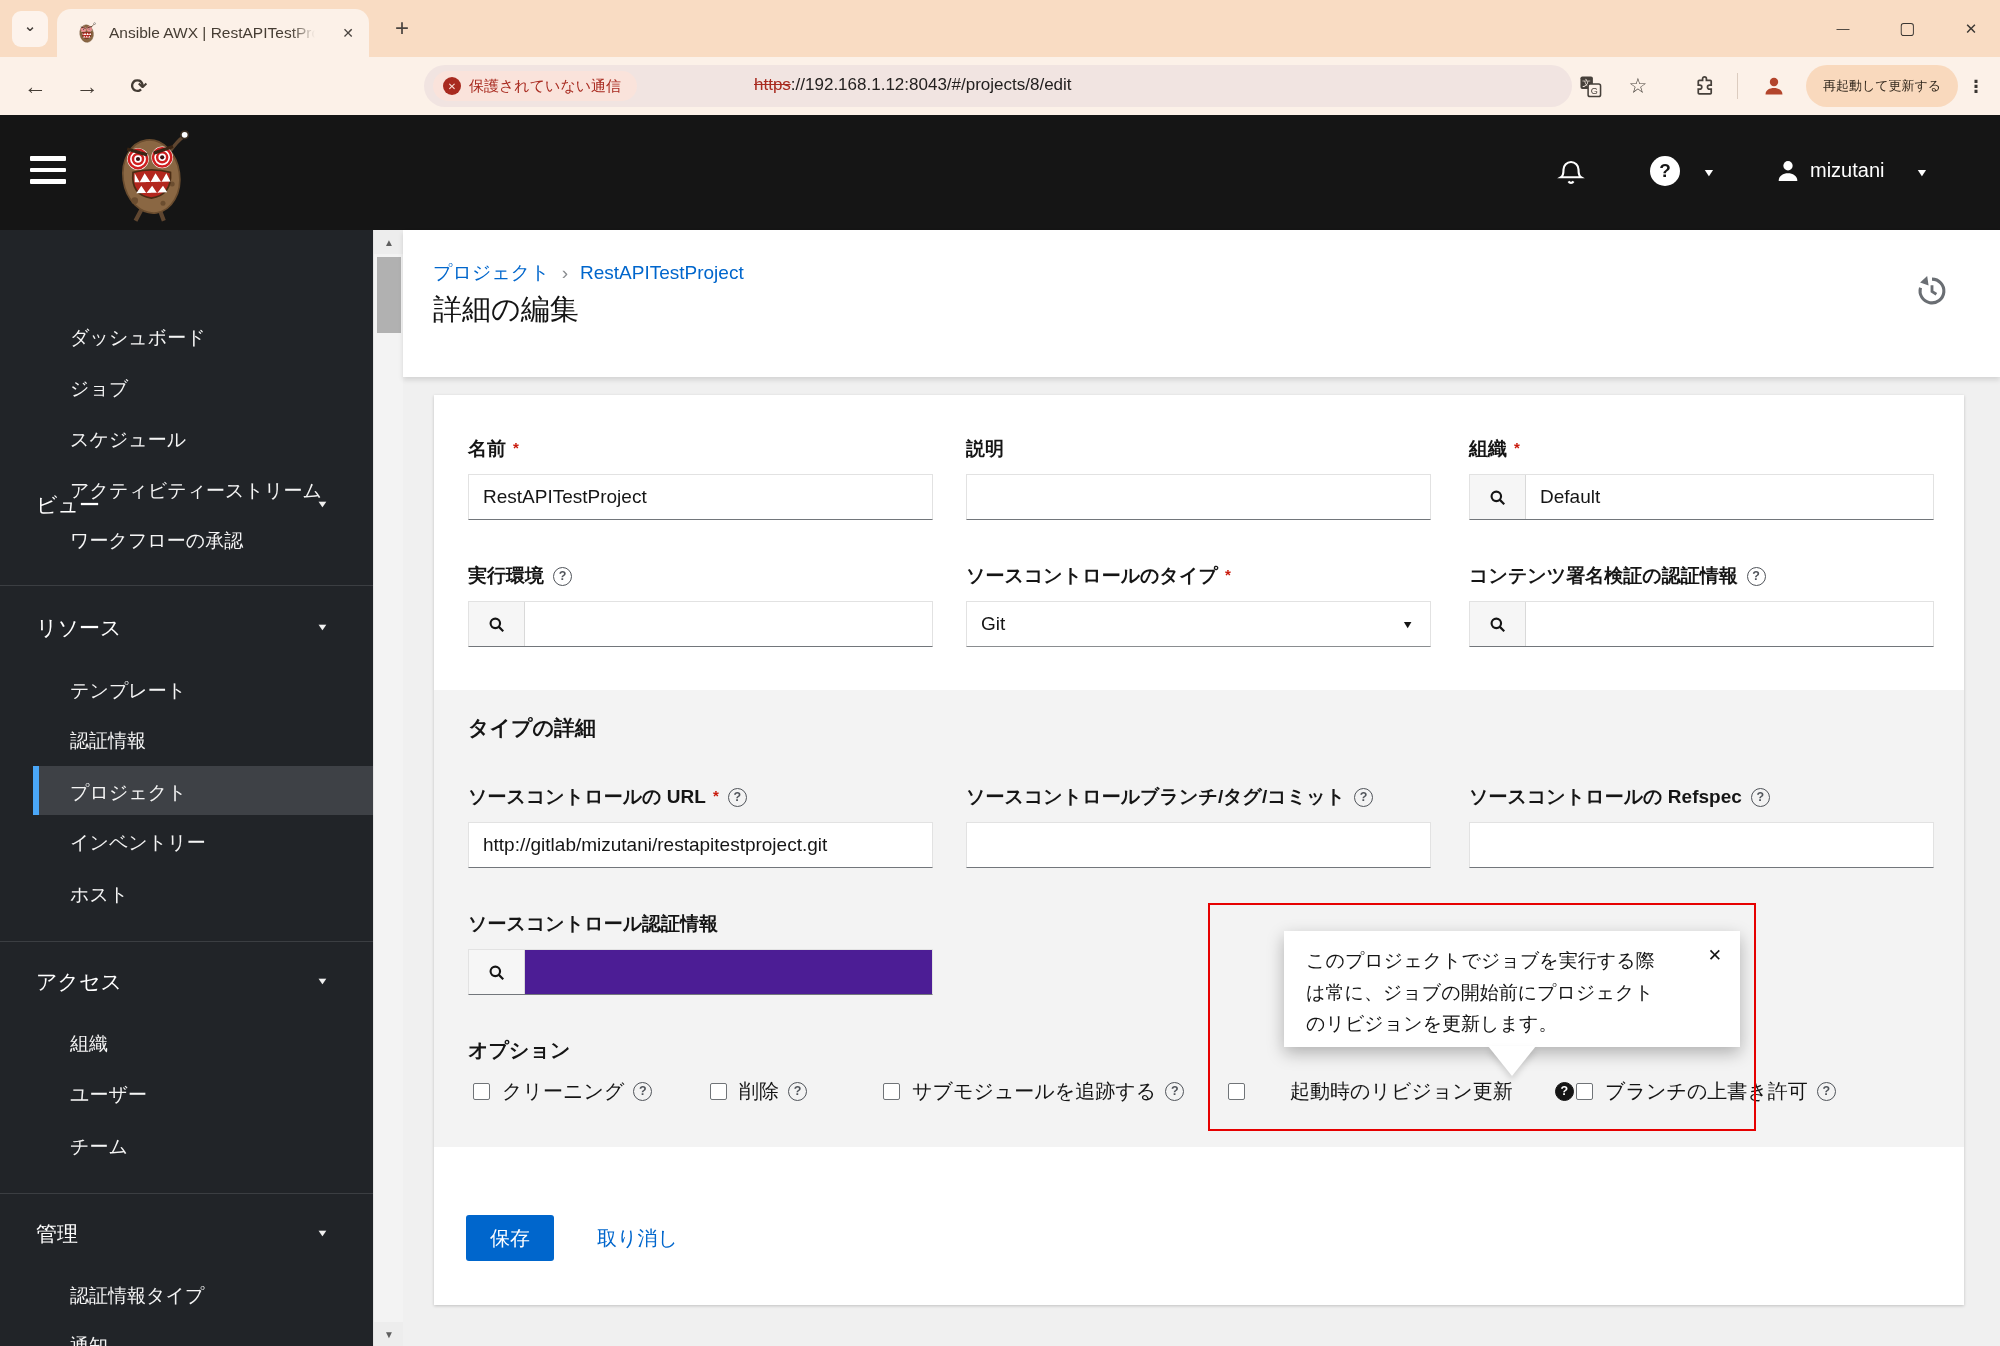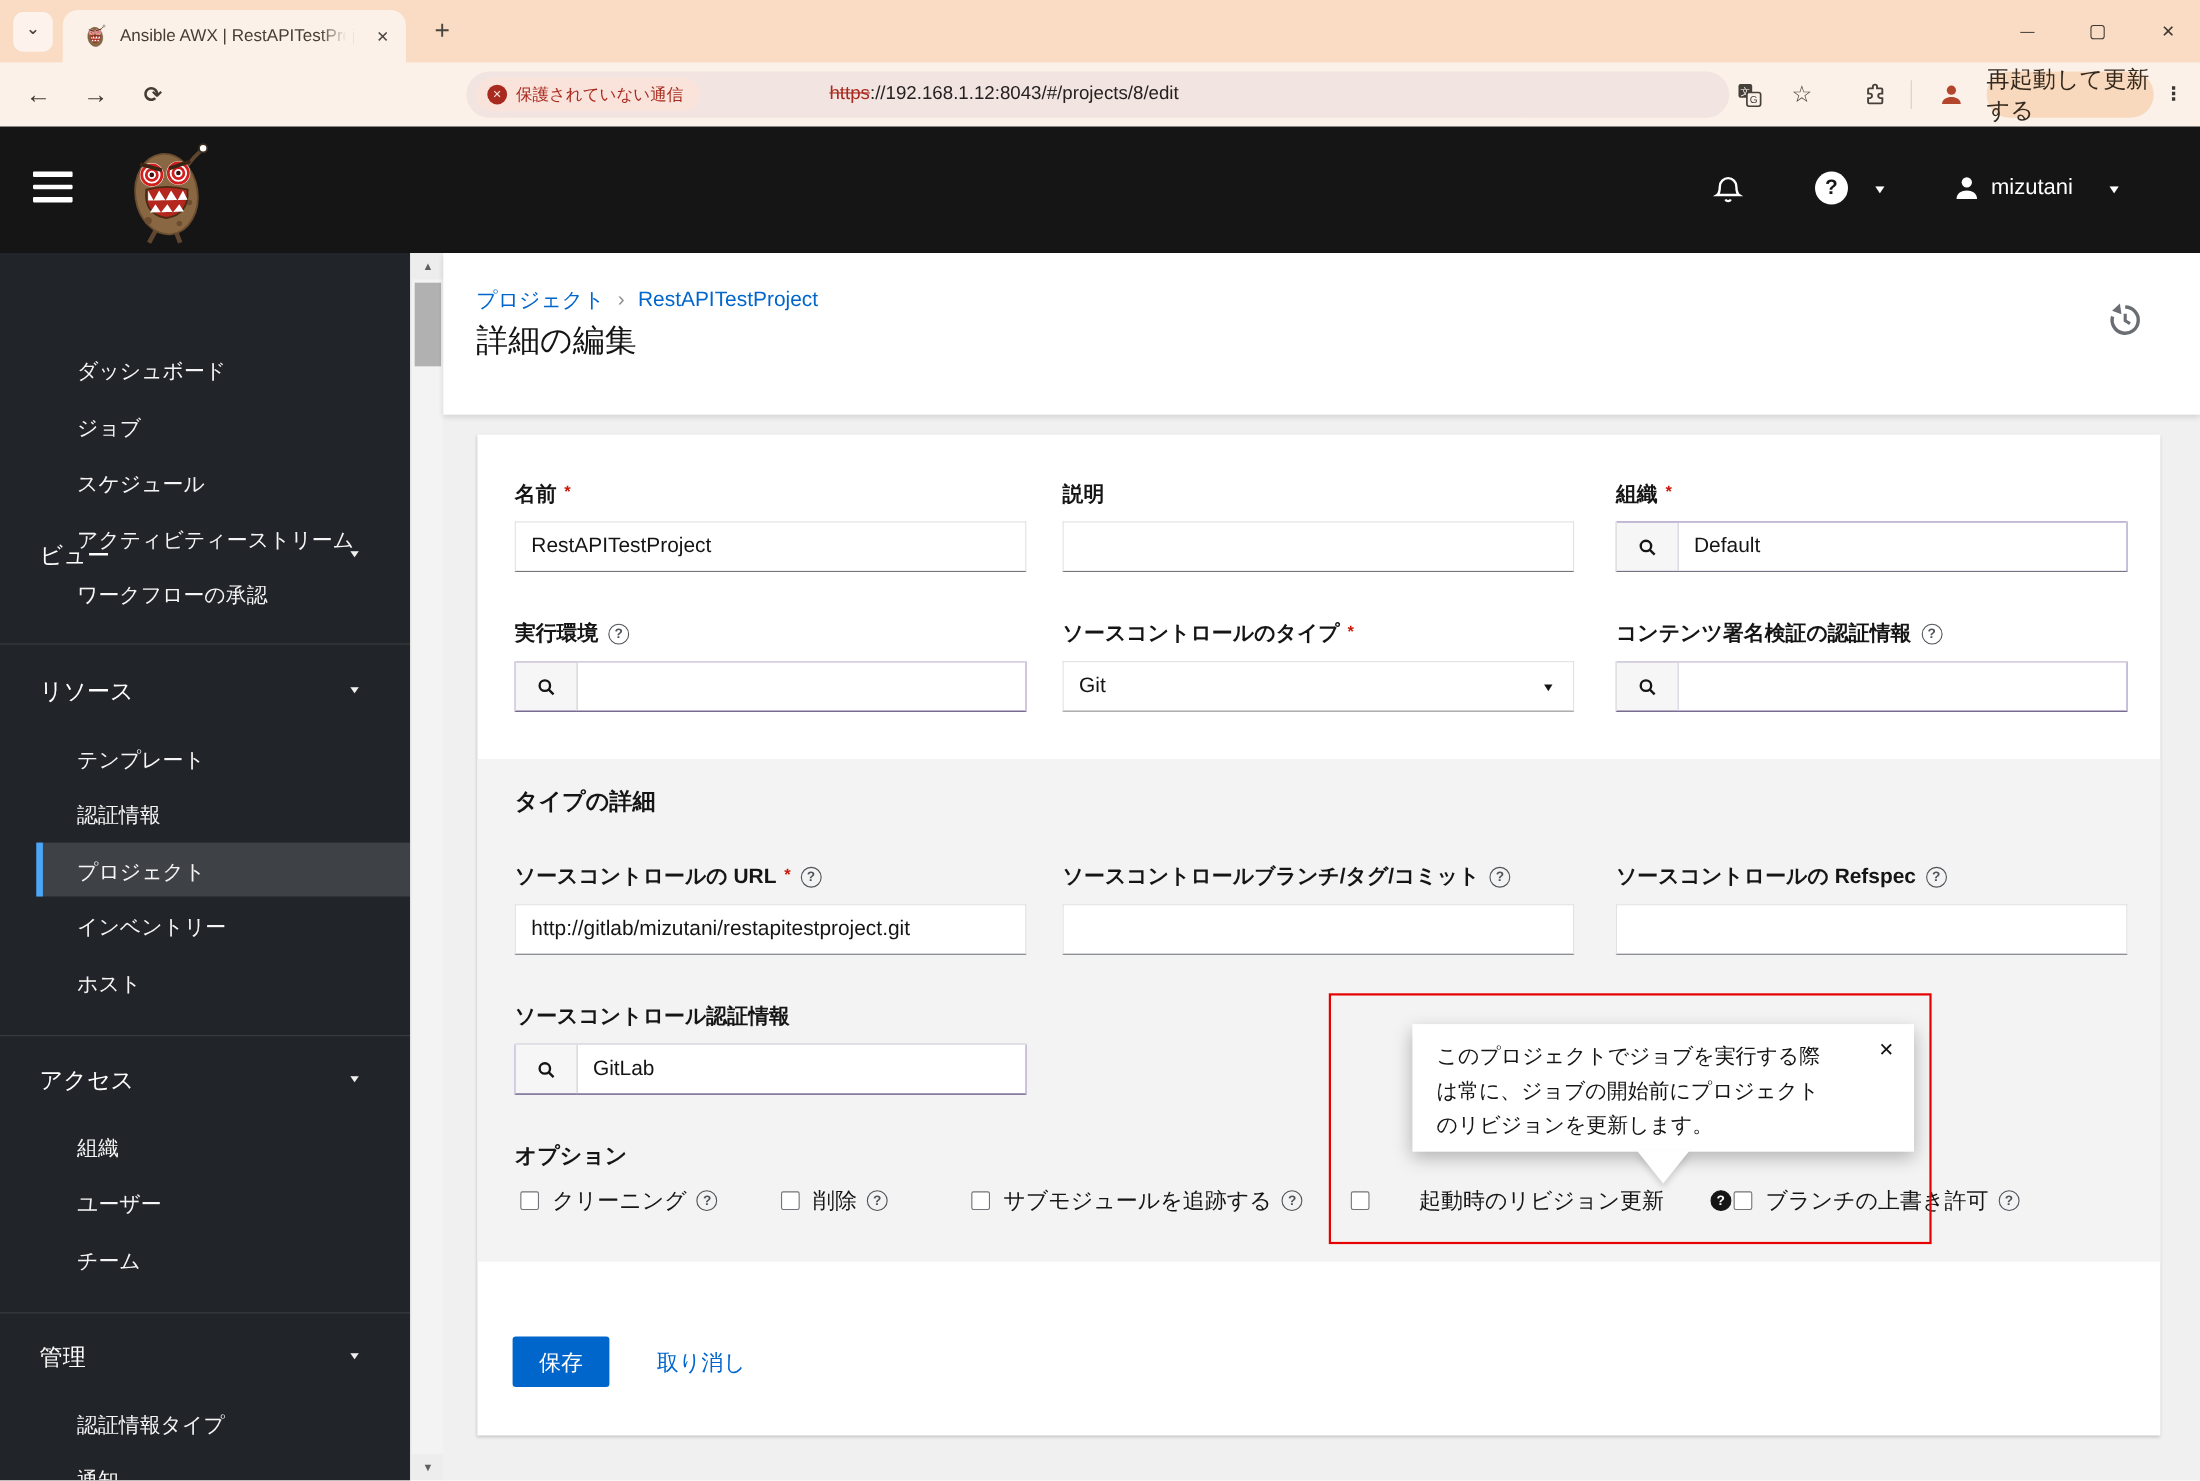--- a/index.html
+++ b/index.html
@@ -32,21 +32,21 @@
   .ic-reload{ left:124px; font-size:20px; } .ic-reload::before{ content:"⟳"; font-weight:bold; }
   .urlbar { position:absolute; left:424px; top:8px; width:1148px; height:42px; border-radius:21px; background:#F1E4E1; }
   .nosec-badge { position:absolute; left:9px; top:6px; height:30px; border-radius:15px; background:#FAE3DB; display:flex; align-items:center; padding:0 16px 0 10px; gap:8px; }
   .nosec-icon { width:18px; height:18px; border-radius:50%; background:#A82A1F; color:#FAE3DB; font-size:10px; font-weight:bold; display:flex; align-items:center; justify-content:center; }
   .nosec-icon::before{ content:"✕"; }
   .nosec-text { font-size:15px; color:#A82A1F; }
   .url-text { position:absolute; left:330px; top:10px; font-size:17px; color:#242120; white-space:nowrap; }
   .url-scheme { color:#A82A1F; text-decoration:line-through; }
   .tb-ic { position:absolute; top:17px; width:24px; height:24px; display:flex; align-items:center; justify-content:center; }
   .tb-sep { position:absolute; left:1737px; top:16px; width:1px; height:26px; background:#dcccbf; }
-  .restart-pill { position:absolute; left:1806px; top:8px; width:152px; height:42px; border-radius:21px; background:#F9D9BD; display:flex; align-items:center; justify-content:center; font-size:21px; color:#33291e; }
+  .restart-pill { position:absolute; left:1806px; top:8px; width:152px; height:42px; border-radius:21px; background:#F9D9BD; display:flex; align-items:center; justify-content:center; font-size:13px; color:#33291e; }
   .ic-kebab { position:absolute; left:1966px; top:14px; width:20px; height:30px; display:flex; align-items:center; justify-content:center; color:#3a3632; font-size:17px; font-weight:bold; }
   .ic-kebab::before{ content:"⋮"; }
   .star-ic{ left:1626px; font-size:21px; color:#46403a; } .star-ic::before{ content:"☆"; }
 
   
   .awxbar { position:absolute; left:0; top:115px; width:2000px; height:115px; background:#151515; }
   .hamburger { position:absolute; left:30px; top:41px; width:38px; height:32px; cursor:pointer; }
   .hamburger i { display:block; width:36px; height:4.5px; background:#fff; margin-bottom:7px; border-radius:1px; }
   .awx-logo { position:absolute; left:103px; top:8px; width:100px; height:102px; }
   .bell-ic { position:absolute; left:1556px; top:42px; width:30px; height:30px; }
@@ -396,21 +396,20 @@
             <div class="f-label">
                 <span>ソースコントロール認証情報</span>
               </div>
             <div class="search-group">
               <span class="search-btn">
                   <svg width="19" height="19" viewBox="0 0 24 24" fill="none" stroke="#151515" stroke-width="2.7">
                     <circle cx="10.5" cy="10.5" r="6"></circle>
                     <path d="M15 15l5.5 5.5"></path>
                   </svg>
                 </span>
-              <input value="GitLab" style="">
             </div>
           </div>
 
           <div class="opt-heading">オプション</div>
 
           <div class="opt" style="left:39px;">
             <span class="cb"></span>
             <span class="opt-label">クリーニング</span>
             <span class="q-icon"></span>
           </div>

